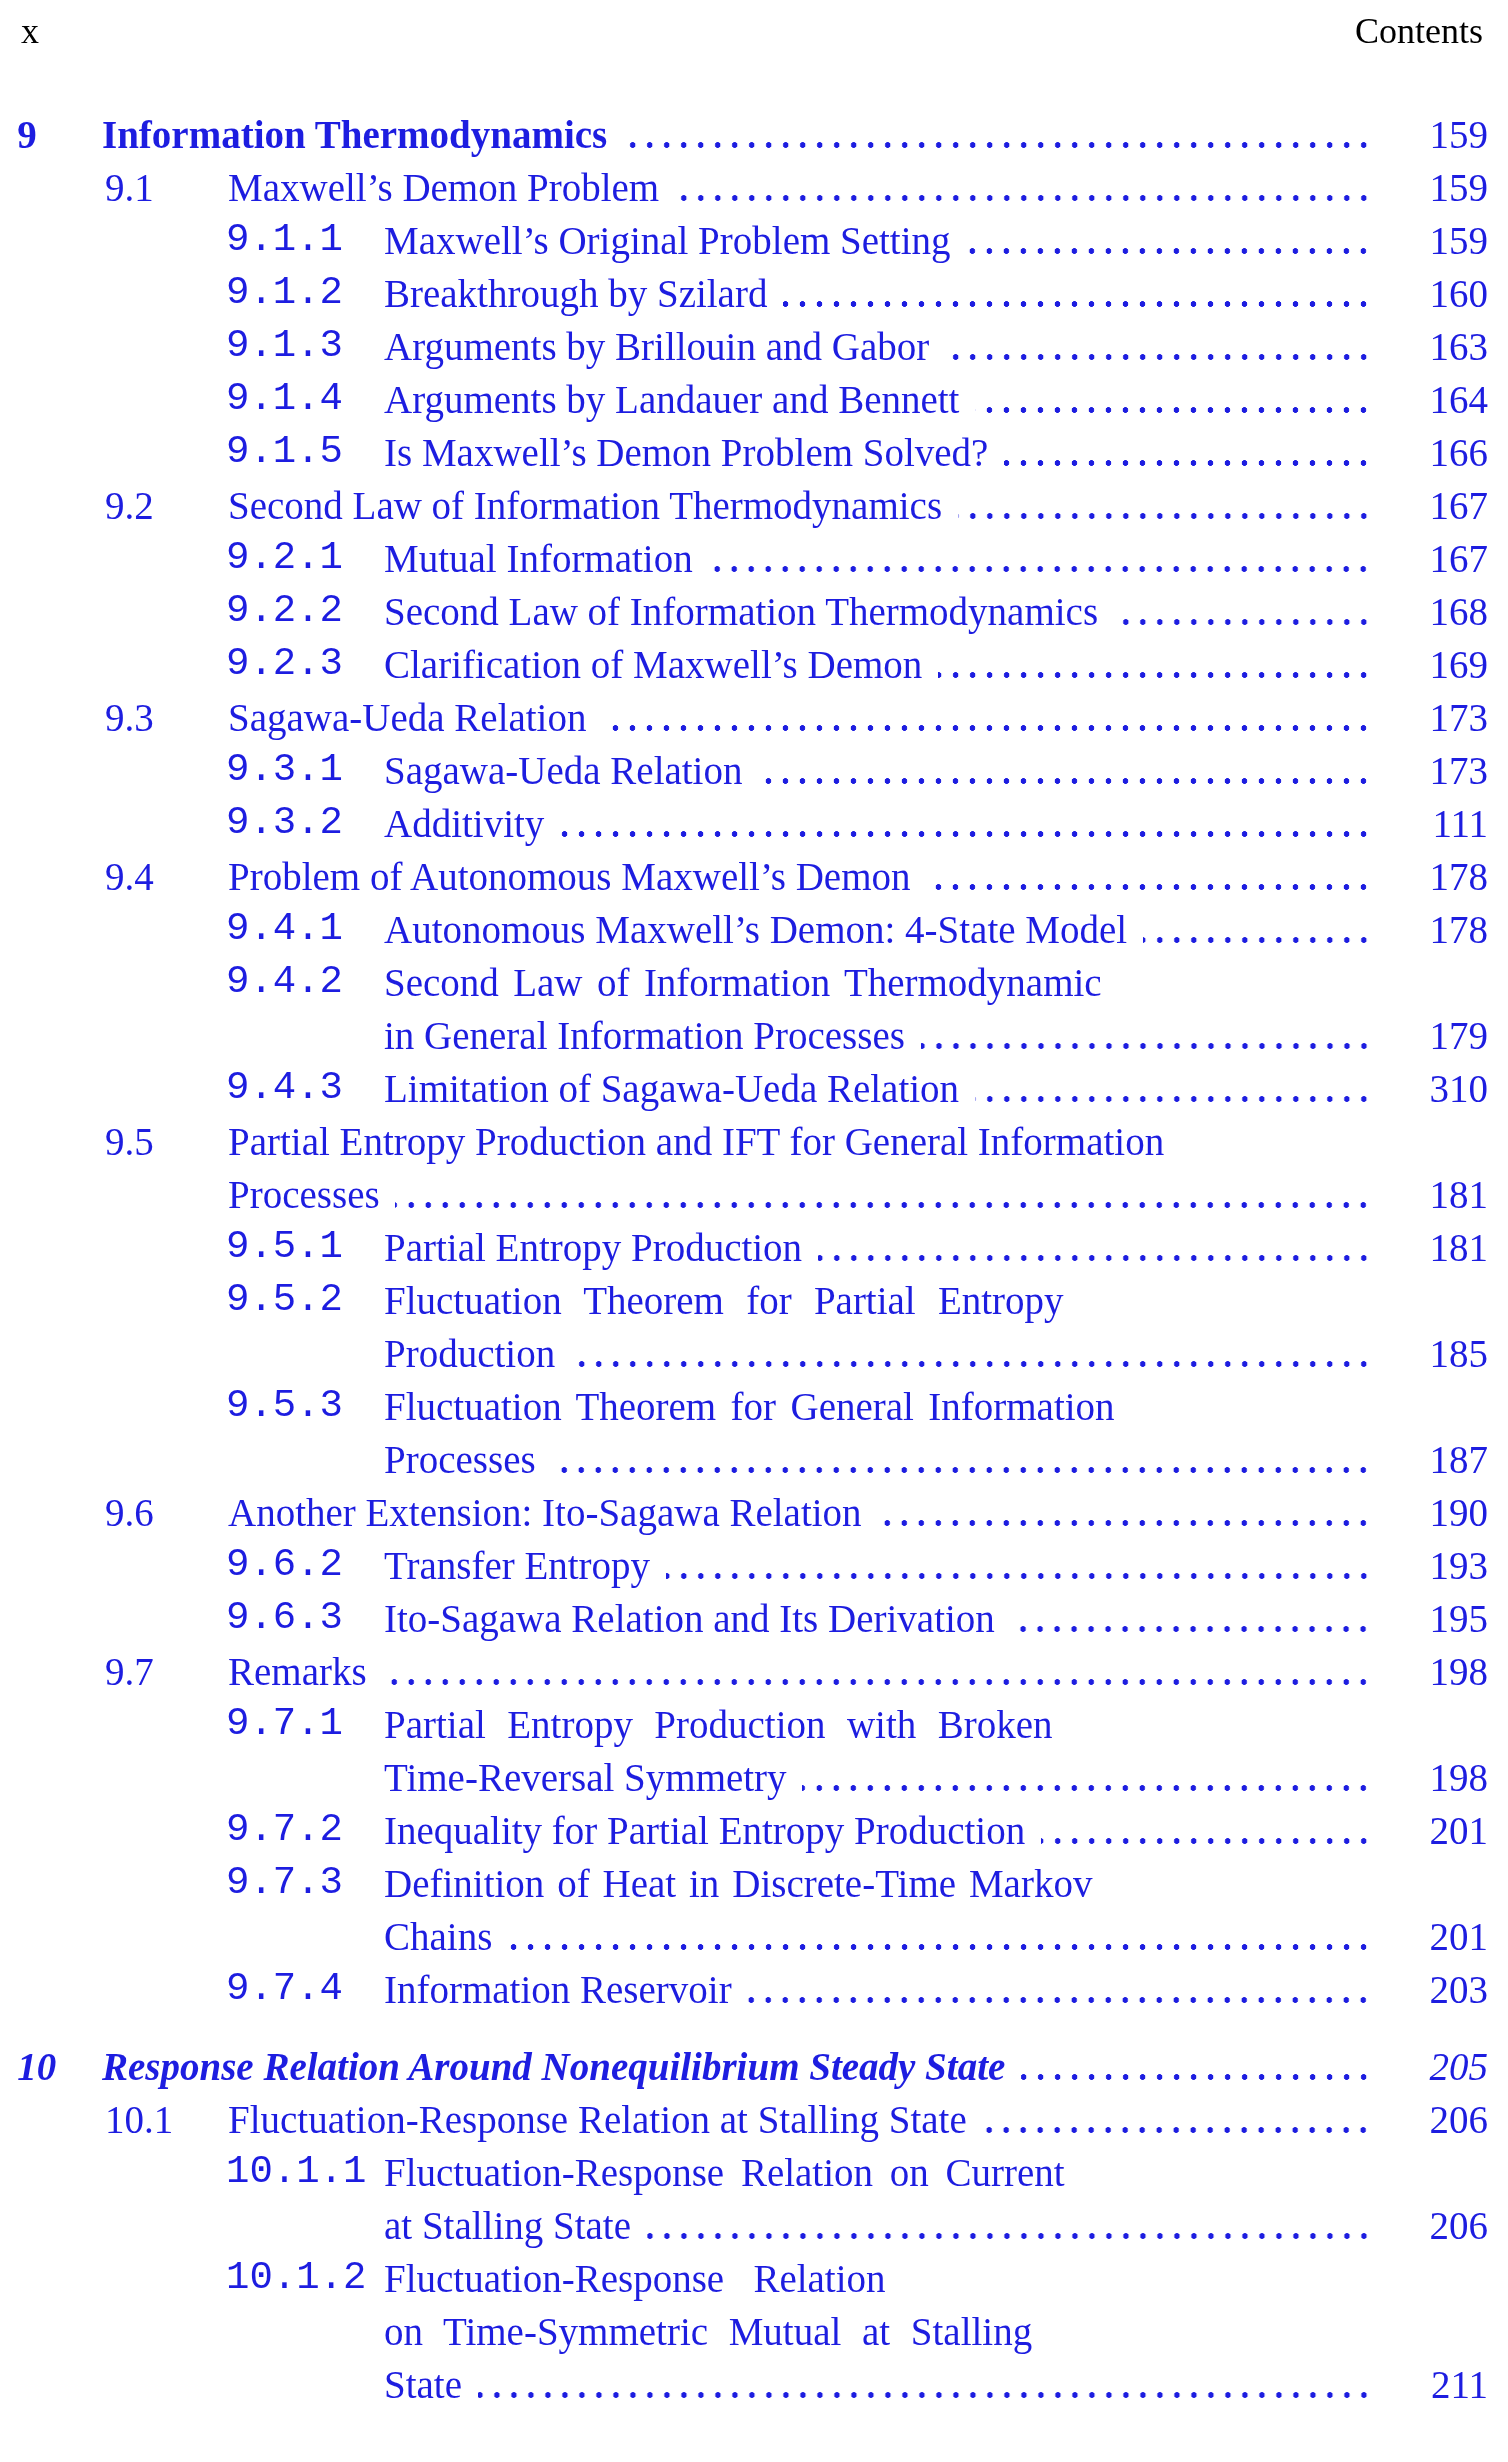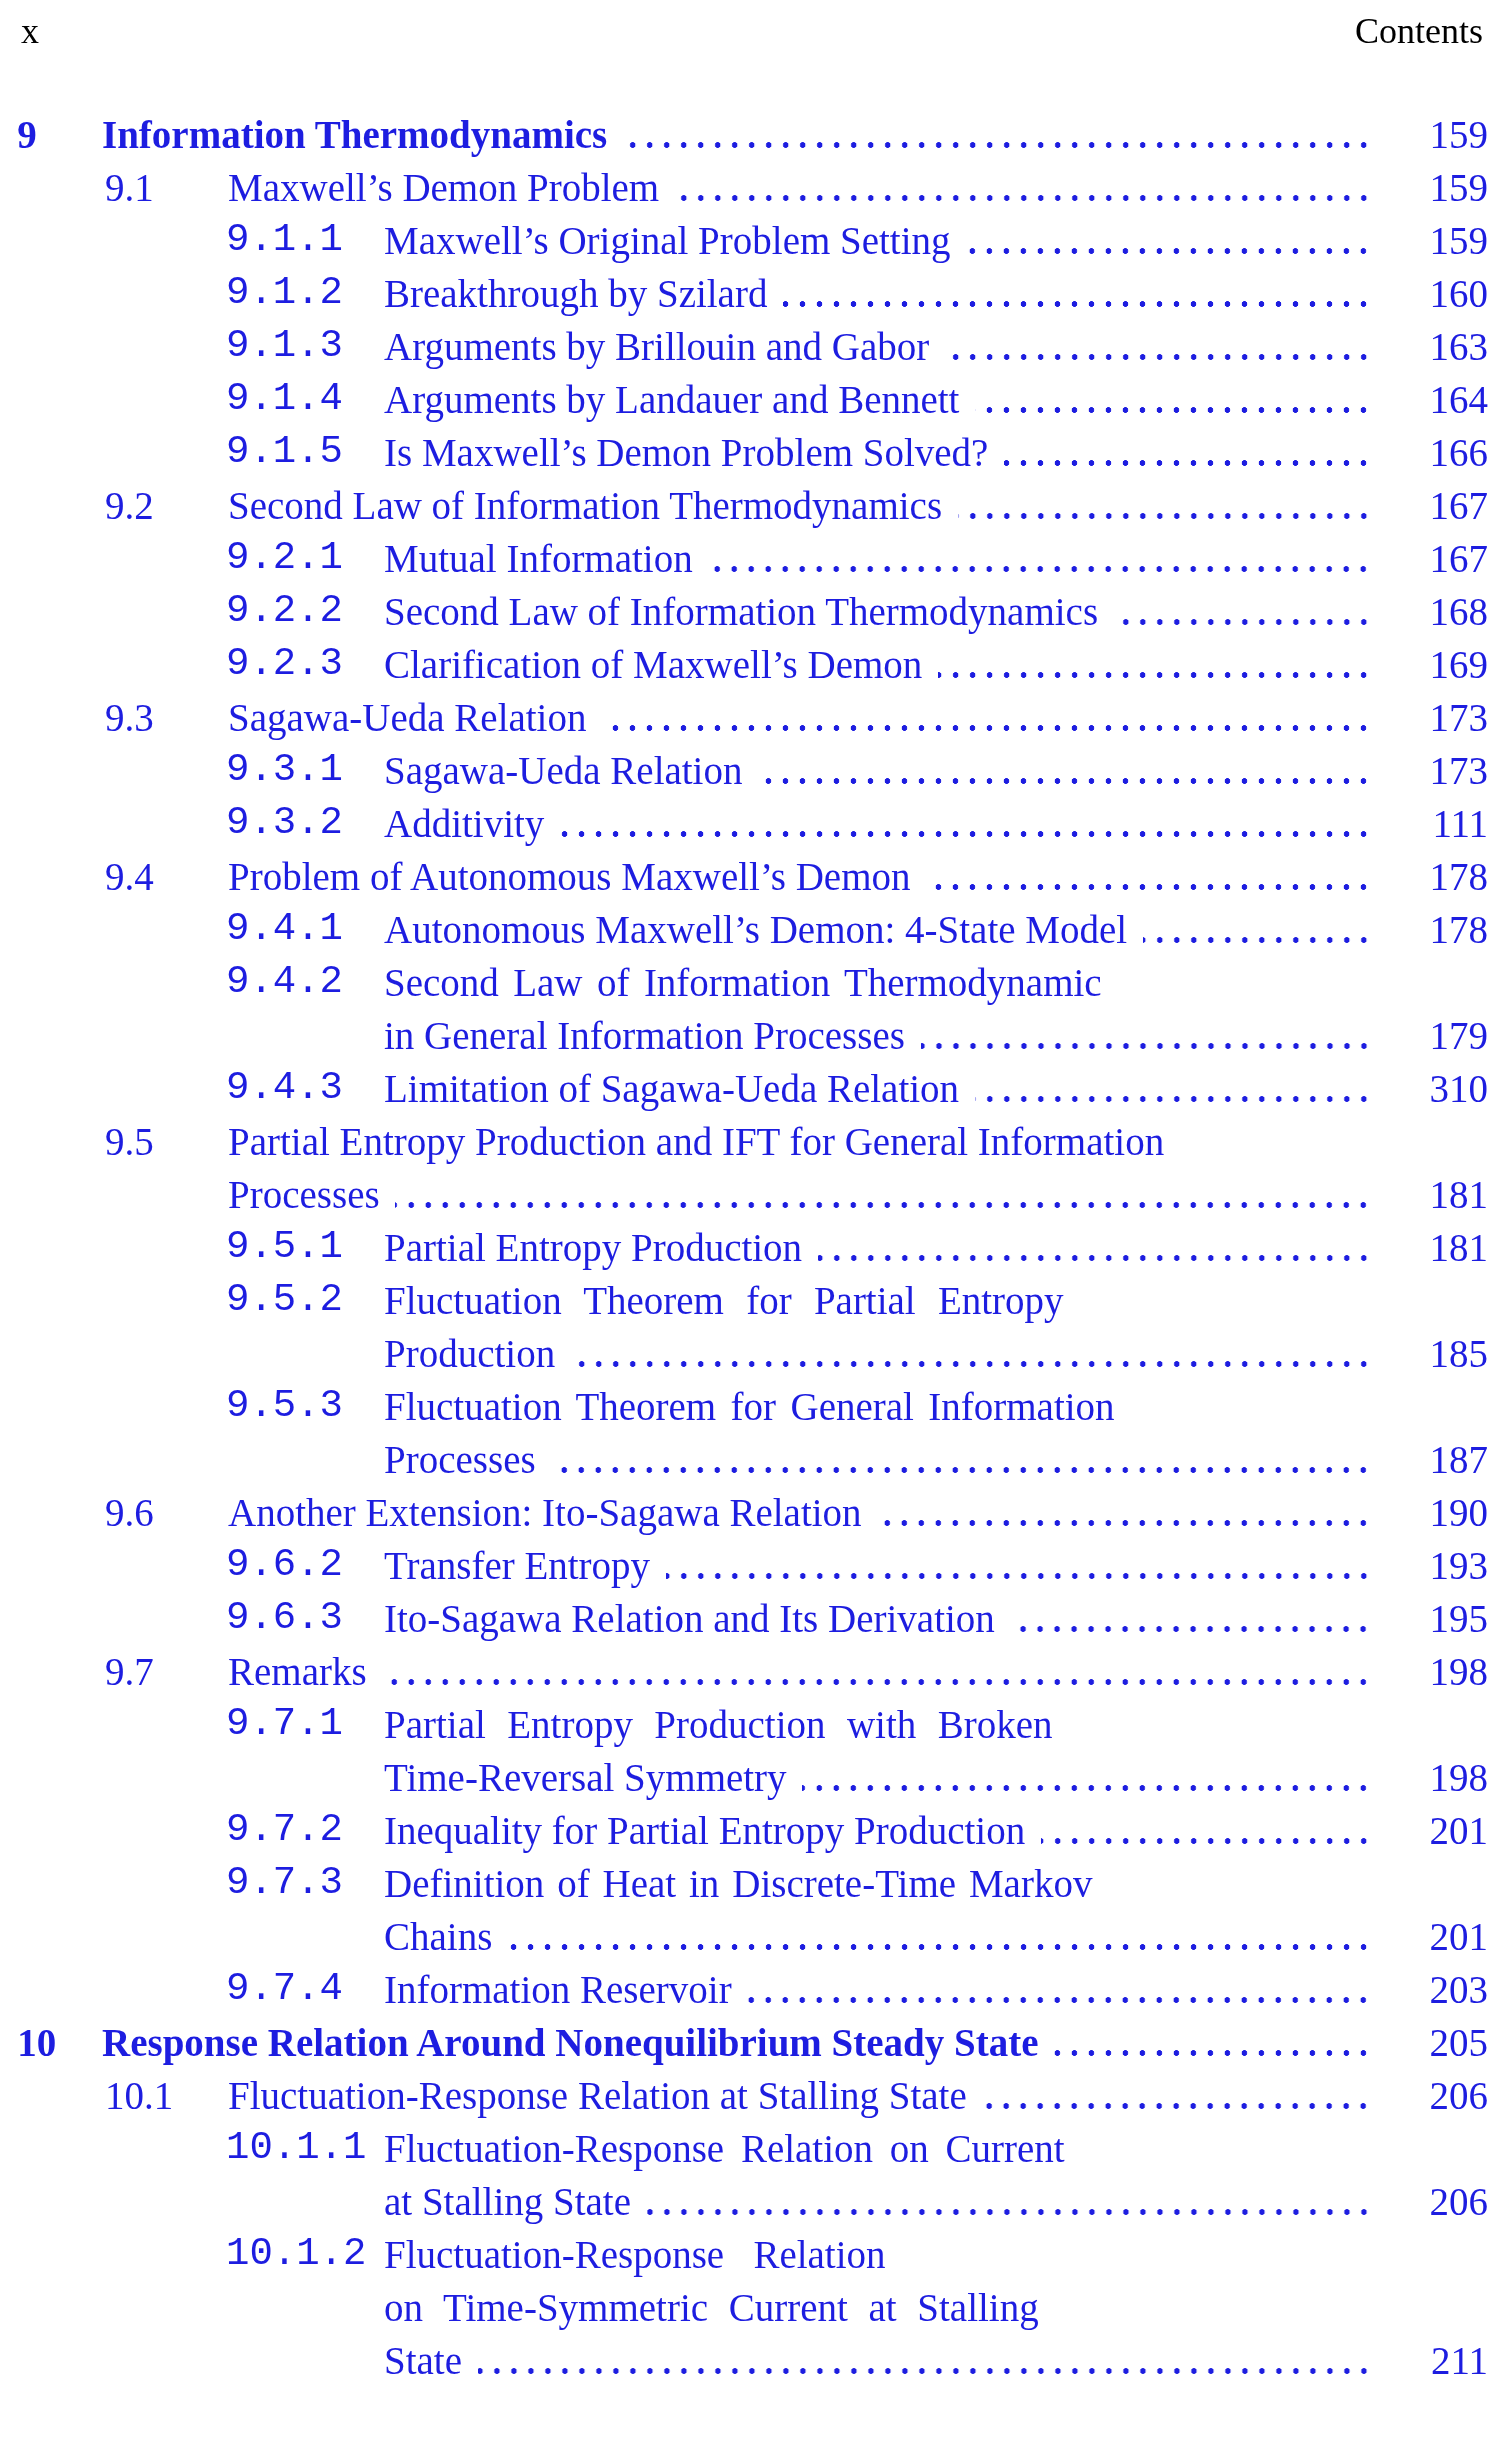--- a/index.html
+++ b/index.html
@@ -34,21 +34,21 @@
   .num{
     position:absolute;top:0;
   }
   .l1 .line{padding-left:102px;}
   .l1 .num{left:17.3px;}
   .l2 .line{padding-left:228px;}
   .l2 .num{left:105px;}
   .l3 .line{padding-left:384px;}
   .l3 .num{left:226px;font-family:Liberation Mono, monospace;}
   .bold .num,.bold .title{font-weight:bold;}
-  .chapter-gap{}
+  .chapter-gap{margin-top:24px;font-style:italic;}
   .title{flex:0 0 auto;}
   .leader{
     flex:1 1 auto;
     height:6px;
     margin-left:15.6px;margin-right:21px;
     background-image:radial-gradient(circle,var(--blue) 2.6px,rgba(255,255,255,0) 3.1px);
     background-size:17px 6px;
     background-repeat:repeat-x;
     background-position:right bottom;
   }
@@ -352,21 +352,21 @@
         <span class="leader"></span>
         <span class="page">206</span>
       </div>
     </div>
     <div class="entry l3">
       <div class="line">
         <span class="num">10.1.2</span>
         <span class="title" style="word-spacing: 0.5em;">Fluctuation-Response Relation</span>
       </div>
       <div class="line">
-        <span class="title" style="word-spacing: 0.28em;">on Time-Symmetric Current at Stalling</span>
+        <span class="title" style="word-spacing: 0.28em;">on Time-Symmetric Mutual at Stalling</span>
       </div>
       <div class="line">
         <span class="title">State</span>
         <span class="leader"></span>
         <span class="page">211</span>
       </div>
     </div>
   </div>
 
 

